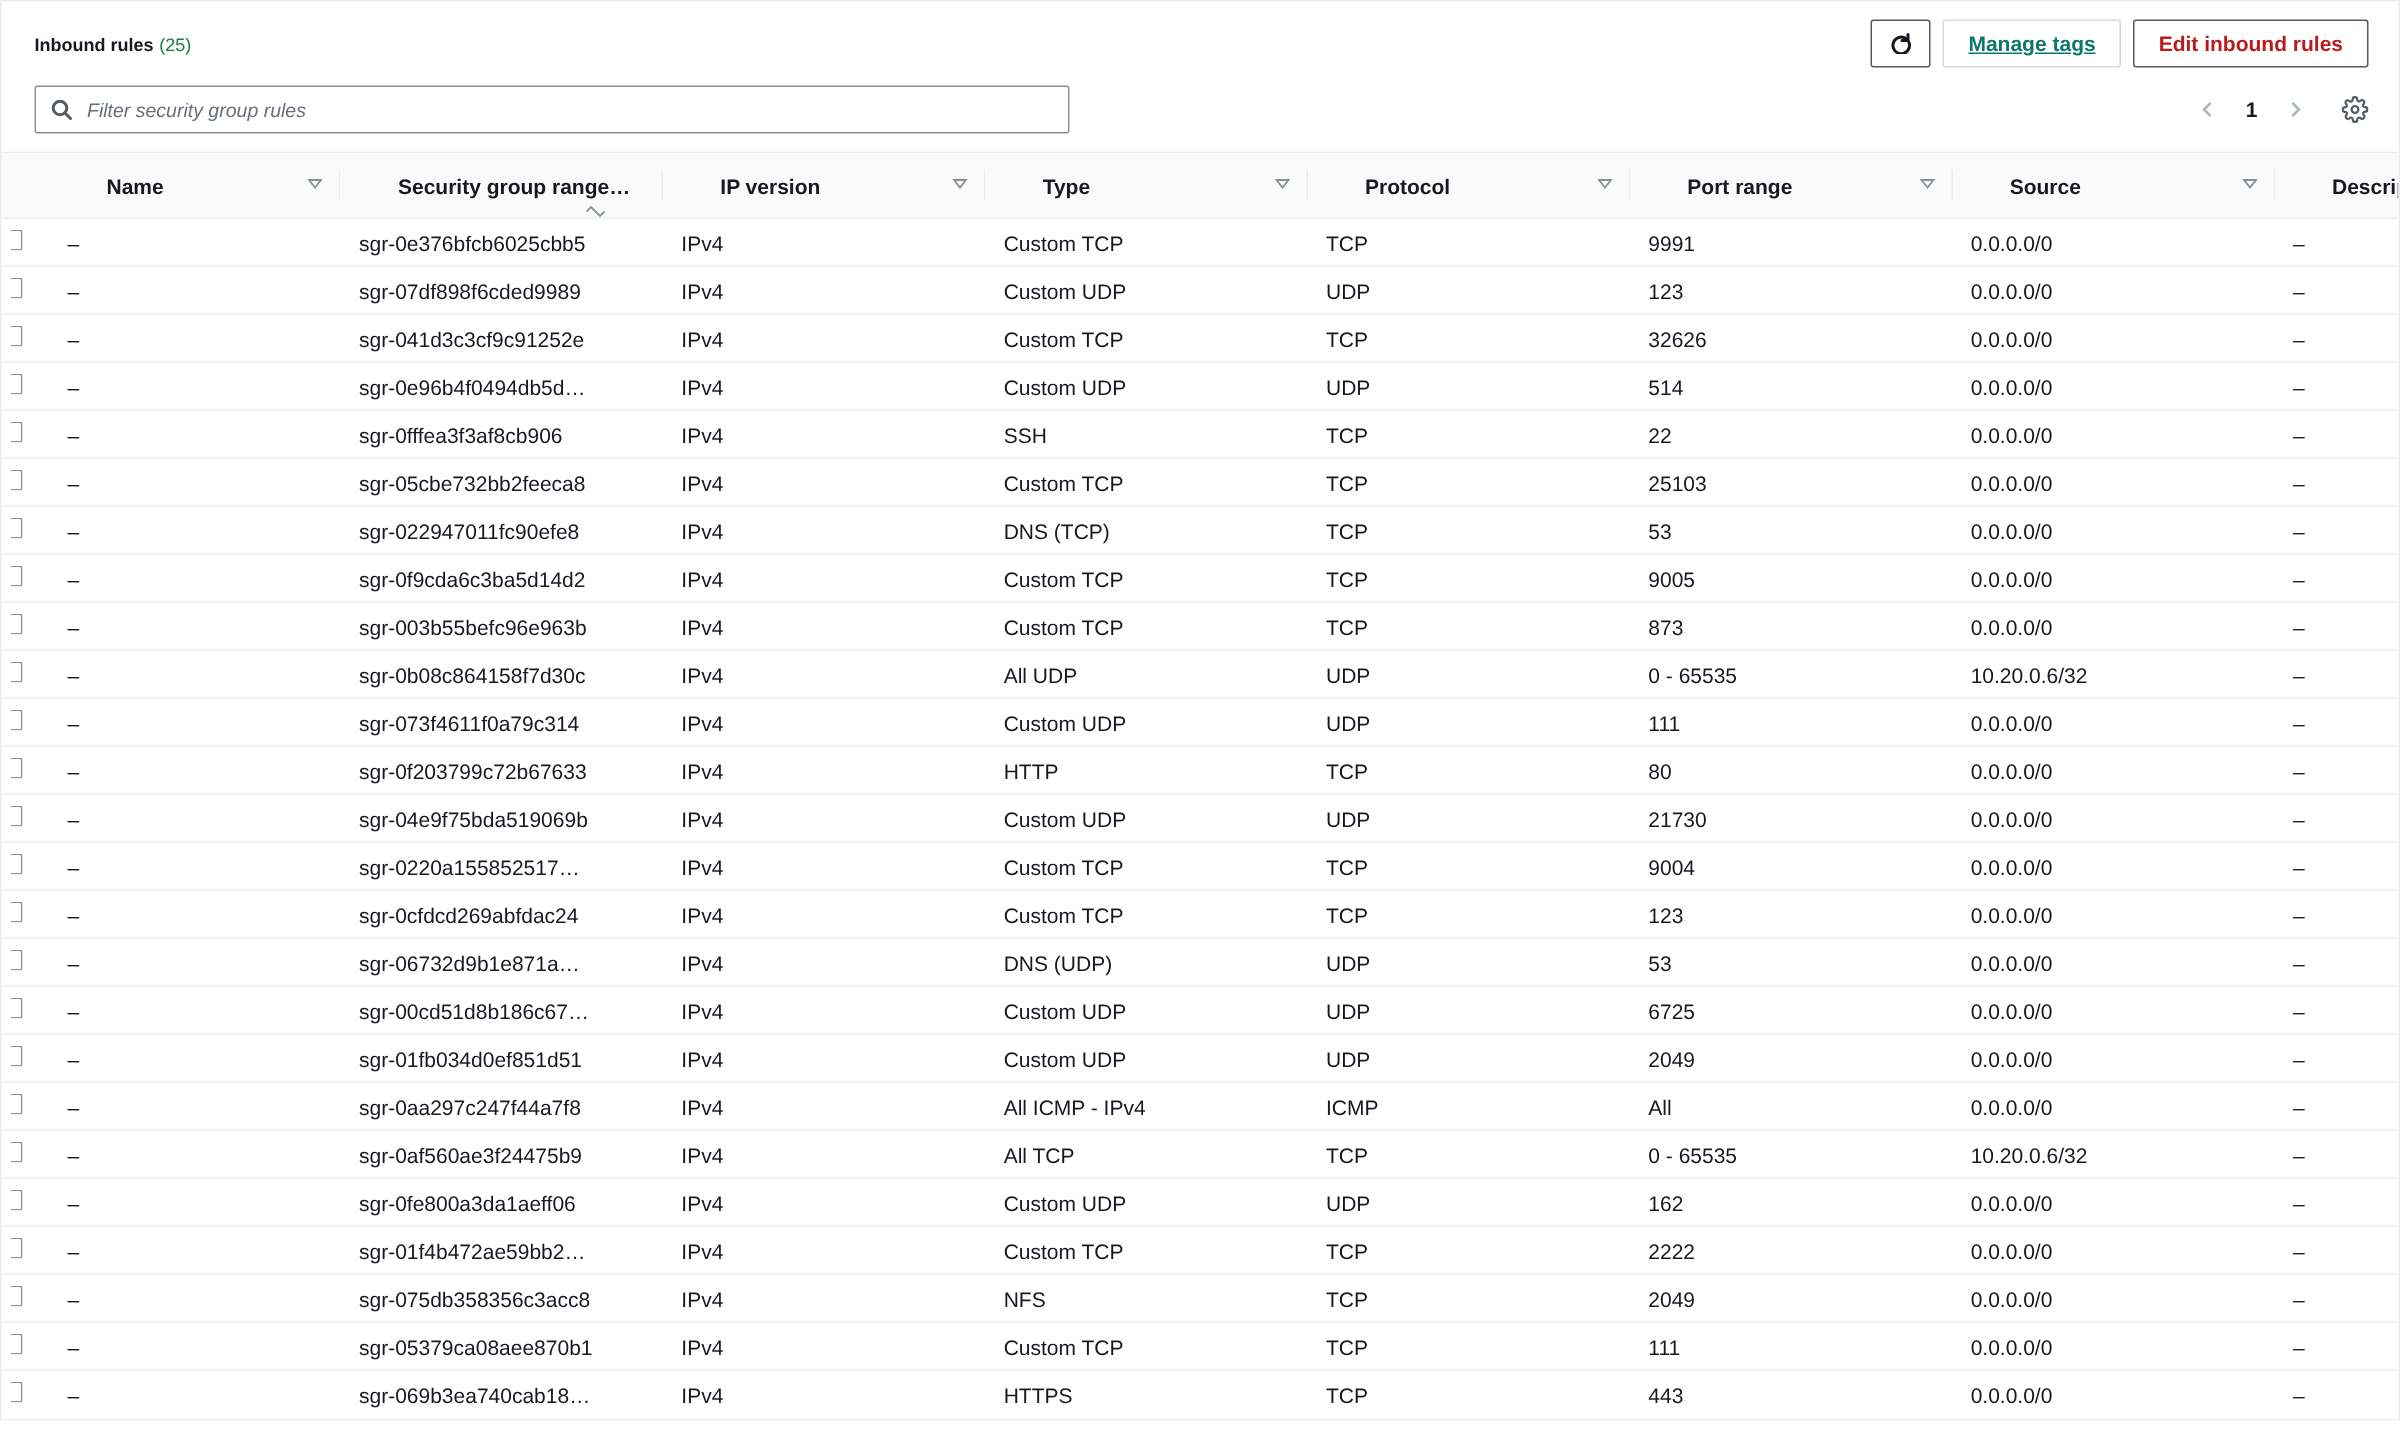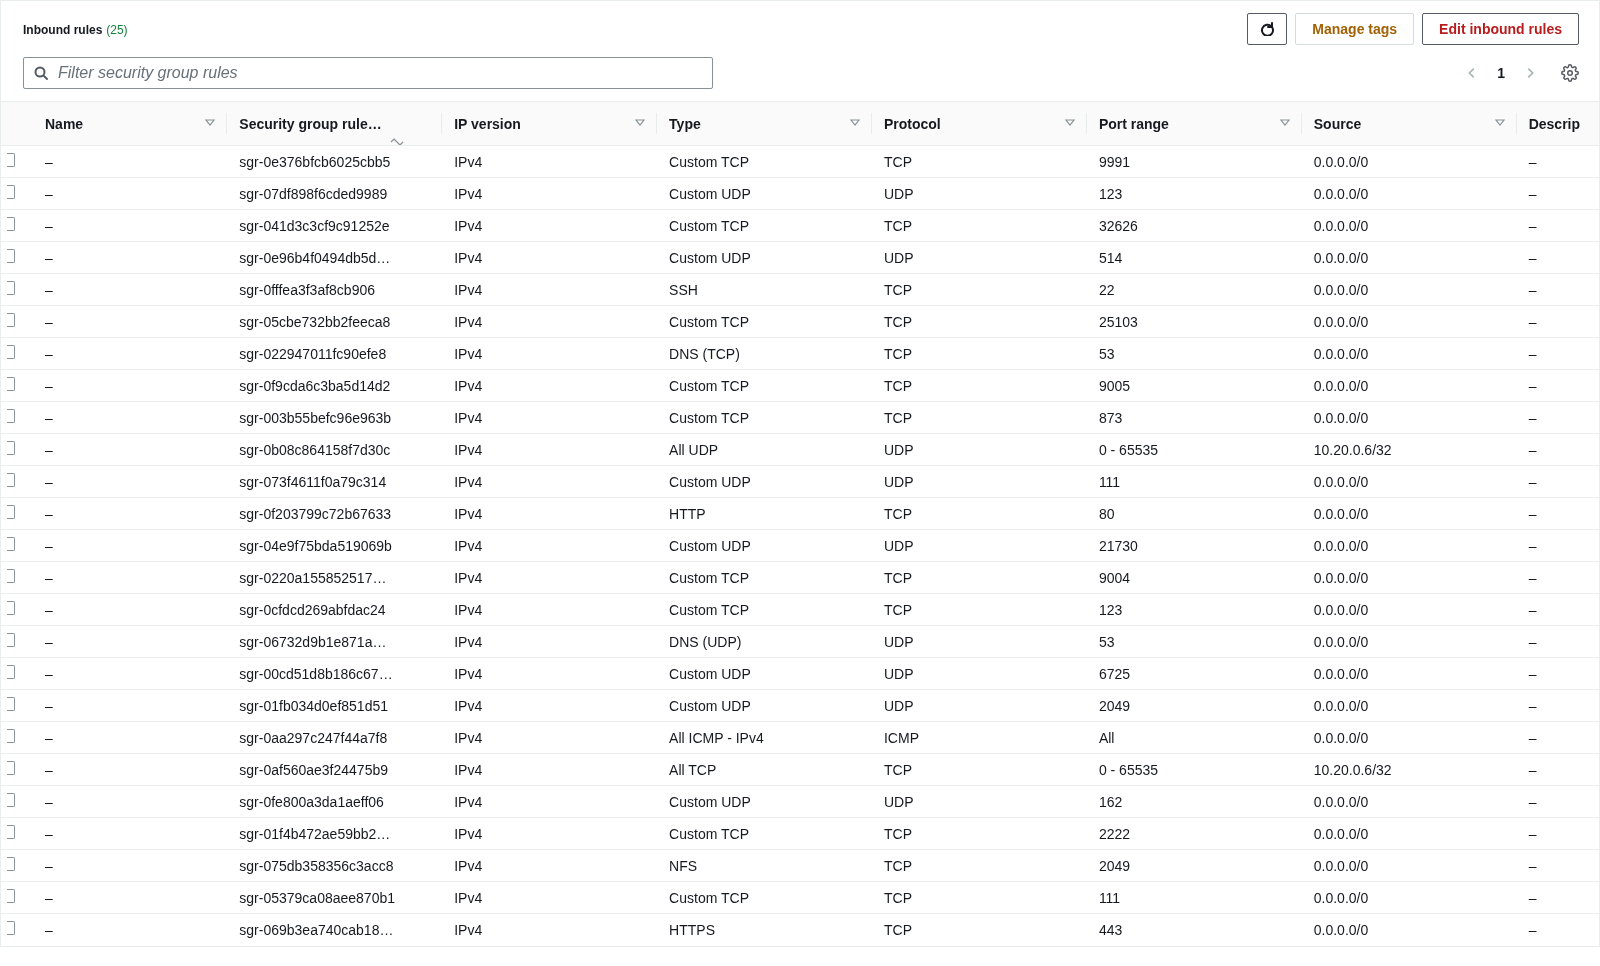--- a/index.html
+++ b/index.html
@@ -51,41 +51,42 @@
     font-weight: 700;
     color: #b91c1c;
     cursor: pointer;
     white-space: nowrap;
   }
   .btn.icon-only {
     width: 40px;
     padding: 0;
   }
   .btn.disabled {
-    color: #a16207;
+    color: #0f766e;
     border-color: #d5dbdb;
     cursor: default;
+    text-decoration: underline;
   }
   .filter-row {
     display: flex;
     align-items: center;
     justify-content: space-between;
     padding: 4px 20px 12px 22px;
   }
   .filter-input-wrap {
     position: relative;
     width: 690px;
   }
   .filter-input {
     width: 100%;
     height: 32px;
     padding: 4px 20px 4px 34px;
     border: 1px solid #879196;
     border-radius: 2px;
-    font-size: 16px;
+    font-size: 13px;
     font-style: italic;
     color: #687078;
   }
   .filter-input::placeholder {
     color: #687078;
     font-style: italic;
   }
   .search-icon {
     position: absolute;
     left: 10px;
@@ -137,20 +138,21 @@
     white-space: nowrap;
     overflow: hidden;
     text-overflow: ellipsis;
     height: 44px;
   }
   th .th-inner {
     display: flex;
     align-items: flex-end;
     justify-content: space-between;
     gap: 6px;
+    margin-left: 26px;
   }
   th .filter-tri {
     color: #879196;
     flex-shrink: 0;
   }
   th::after {
     content: "";
     position: absolute;
     right: 0;
     top: 25%;
@@ -267,21 +269,21 @@
               <span>Name</span>
               <span class="filter-tri">
                 <svg width="10" height="10" viewBox="0 0 10 10" fill="none" stroke="currentColor" stroke-width="1.2">
                     <polygon points="1,1 9,1 5,6"></polygon>
                   </svg>
               </span>
             </div>
           </th>
           <th class="col-sgr">
             <div class="th-inner">
-              <span>Security group rule…</span>
+              <span>Security group range…</span>
             </div>
             <span class="sort-ind">
               <svg width="14" height="8" viewBox="0 0 14 8" fill="none" stroke="#879196" stroke-width="1.2">
                 <polyline points="1,4 4,1 7,4"></polyline>
                   <polyline points="7,4 10,7 13,4"></polyline>
               </svg>
             </span>
           </th>
           <th class="col-ipv">
             <div class="th-inner">

